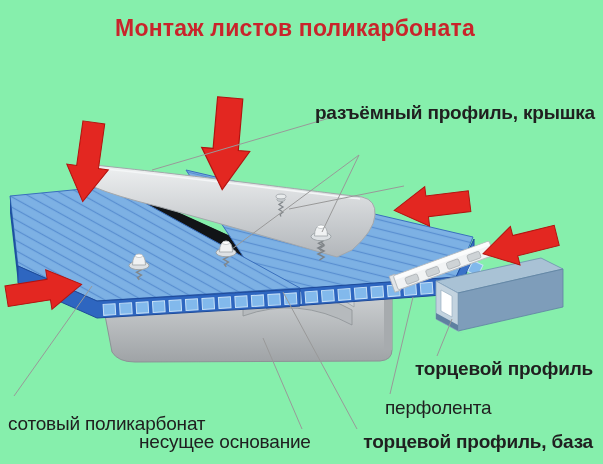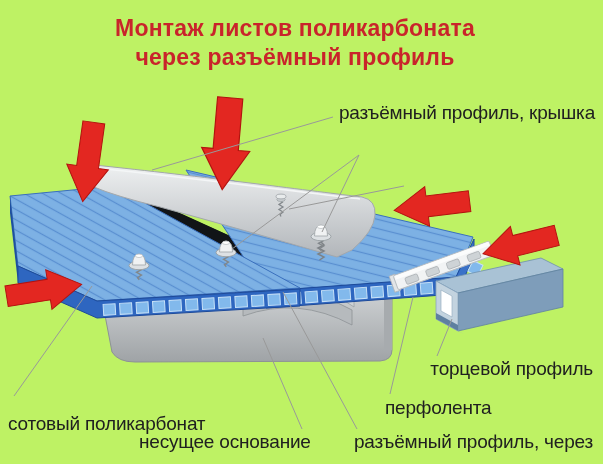--- a/index.html
+++ b/index.html
@@ -1,30 +1,30 @@
 <!DOCTYPE html>
 <html><head>
 <meta charset="utf-8">
 <style>
   html,body{margin:0;padding:0;background:#ffffff;}
   #stage{
-    position:relative;width:603px;height:464px;background:#bef264;overflow:hidden;
+    position:relative;width:603px;height:464px;background:#86efac;overflow:hidden;
     font-family:"Liberation Sans",sans-serif;
   }
   #art{position:absolute;left:0;top:0;}
   .title{
     position:absolute;left:0;top:14px;width:590px;text-align:center;
     color:#c9242b;font-weight:bold;font-size:23px;line-height:29px;
     font-family:"Liberation Sans",sans-serif;letter-spacing:0.2px;
   }
   .lbl{
     position:absolute;font-size:19px;line-height:21px;color:#202020;
     white-space:nowrap;letter-spacing:-0.2px;
   }
-  .r{text-align:left;}
+  .r{text-align:left;font-weight:bold;}
 </style>
 </head>
 <body>
 
 <div id="stage">
 
   <svg id="art" width="603" height="464" viewBox="0 0 603 464">
     <defs>
       <pattern id="ribsL" width="9" height="9" patternUnits="userSpaceOnUse" patternTransform="rotate(29)">
         <line x1="0" y1="4.5" x2="9" y2="4.5" stroke="#5389cd" stroke-width="1.3"></line>
@@ -167,22 +167,21 @@
       <line x1="14" y1="396" x2="92" y2="286"></line>
       <line x1="302" y1="429" x2="263" y2="338"></line>
       <line x1="357" y1="429" x2="283" y2="292"></line>
       <line x1="390" y1="394" x2="413" y2="297"></line>
       <line x1="437" y1="356" x2="452" y2="319"></line>
     </g>
   </svg>
 
   <div class="title">
     <div>Монтаж листов поликарбоната</div>
-    <div>через разъёмный профиль</div>
   </div>
 
   <div class="lbl r" style="top:102px;right:8px;">разъёмный профиль, крышка</div>
   <div class="lbl r" style="top:358px;right:10px;">торцевой профиль</div>
   <div class="lbl" style="top:397px;left:8px;margin-top:16px;">сотовый поликарбонат</div>
   <div class="lbl" style="top:431px;left:139px;">несущее основание</div>
   <div class="lbl" style="top:397px;left:385px;">перфолента</div>
-  <div class="lbl r" style="top:431px;right:10px;">разъёмный профиль, через</div>
+  <div class="lbl r" style="top:431px;right:10px;">торцевой профиль, база</div>
 </div>
 
 </body></html>

